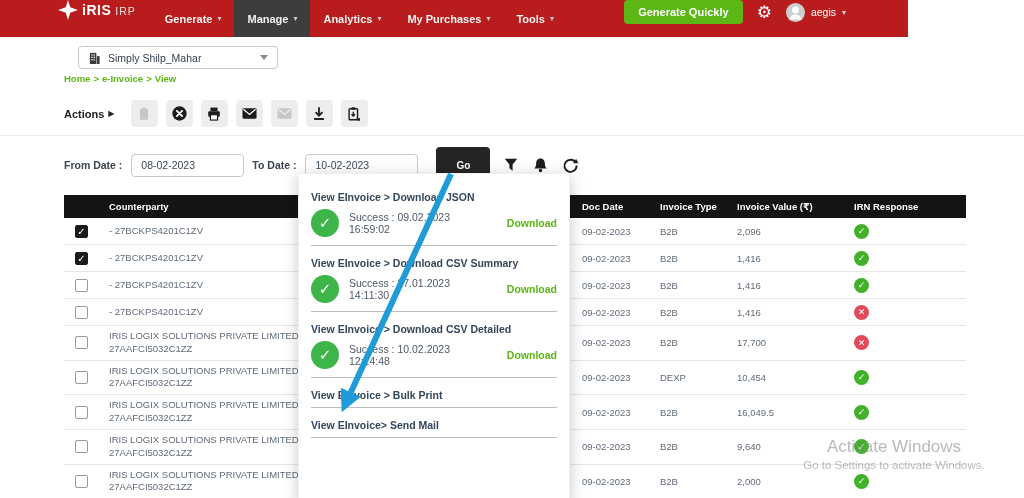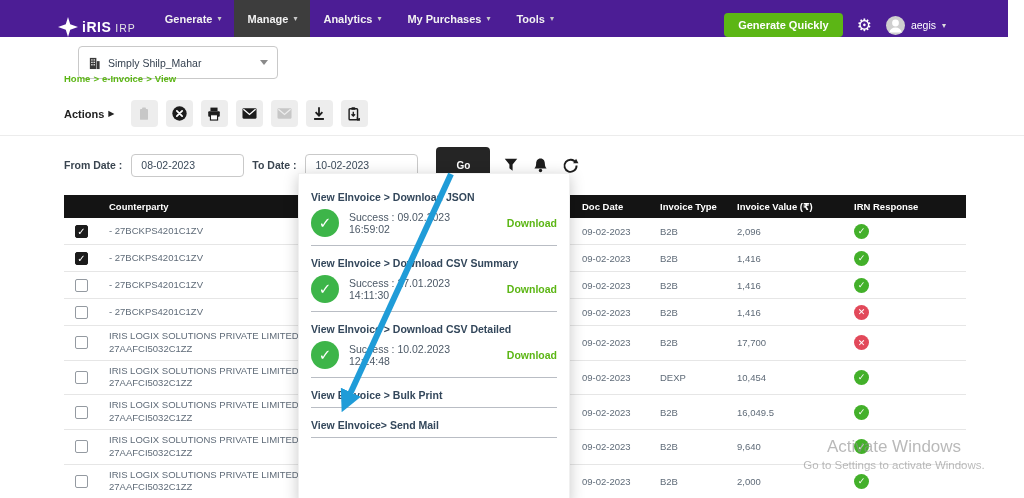--- a/index.html
+++ b/index.html
@@ -1,40 +1,40 @@
 <!DOCTYPE html>
 <html><head>
 <meta charset="utf-8">
 <style>
   * { margin:0; padding:0; box-sizing:border-box; }
   body { font-family:"Liberation Sans","DejaVu Sans",sans-serif; background:#fff; }
   .app { position:relative; width:1024px; height:498px; background:#fff; overflow:hidden; }
 
   
-  .navbar { position:absolute; top:0; left:0; width:1008px; height:37px; background:#4c1d95;
-            display:flex; align-items:flex-end; color:#fff; z-index:3; }
+  .navbar { position:absolute; top:0; left:0; width:908px; height:37px; background:#b91c1c;
+            display:flex; align-items:flex-start; color:#fff; z-index:3; }
   .logo { display:flex; align-items:center; margin-left:58px; gap:4px; cursor:pointer; }
   .brand-main { font-weight:bold; font-size:14px; letter-spacing:.5px; }
   .brand-sub { font-size:10.5px; color:#e4e4e4; letter-spacing:1px; margin-top:1px; }
   .nav-items { display:flex; align-items:stretch; margin-left:16px; height:37px; }
   .nav-item { display:flex; align-items:center; padding:0 13px; font-size:11px; font-weight:bold;
               color:#f2f2f2; cursor:pointer; }
   .nav-item.active { background:#3d3d3d; }
   .caret { font-size:8px; color:#c9c9c9; margin-left:5px; }
   .nav-right { margin-left:auto; display:flex; align-items:center; gap:14px; margin-right:62px; }
   .gen-quick { background:#5cb615; color:#fff; border:none; font-weight:bold; font-size:11px;
                padding:6px 14px; border-radius:4px; cursor:pointer; font-family:inherit; }
   .gear { font-family:"DejaVu Sans",sans-serif; font-size:17px; color:#fff; cursor:pointer; line-height:1; }
   .userbox { display:flex; align-items:center; gap:6px; cursor:pointer; }
   .avatar { width:19px; height:19px; border-radius:50%; background:#cfcfcf; overflow:hidden; position:relative; }
   .username { font-size:10.5px; color:#fff; }
   .user-caret { font-size:8px; color:#ddd; }
 
   
-  .company-select { position:absolute; left:78px; top:46px; width:200px; height:33px; background:#fff;
+  .company-select { position:absolute; left:78px; top:46px; width:200px; height:23px; background:#fff;
                     border:1px solid #c9c9c9; border-radius:4px; display:flex; align-items:center;
                     padding:0 9px; gap:7px; cursor:pointer; z-index:2; }
   .company-select .val { font-size:10.5px; color:#333f4e; flex:1; }
   .chev-down { width:0; height:0; border-left:4px solid transparent; border-right:4px solid transparent;
                border-top:5px solid #8a8a8a; }
   .breadcrumb { position:absolute; left:64px; top:73px; font-size:9.5px; font-weight:bold;
                 color:#5cb615; z-index:2; }
   .breadcrumb span.sep { margin:0 3px; }
 
   

